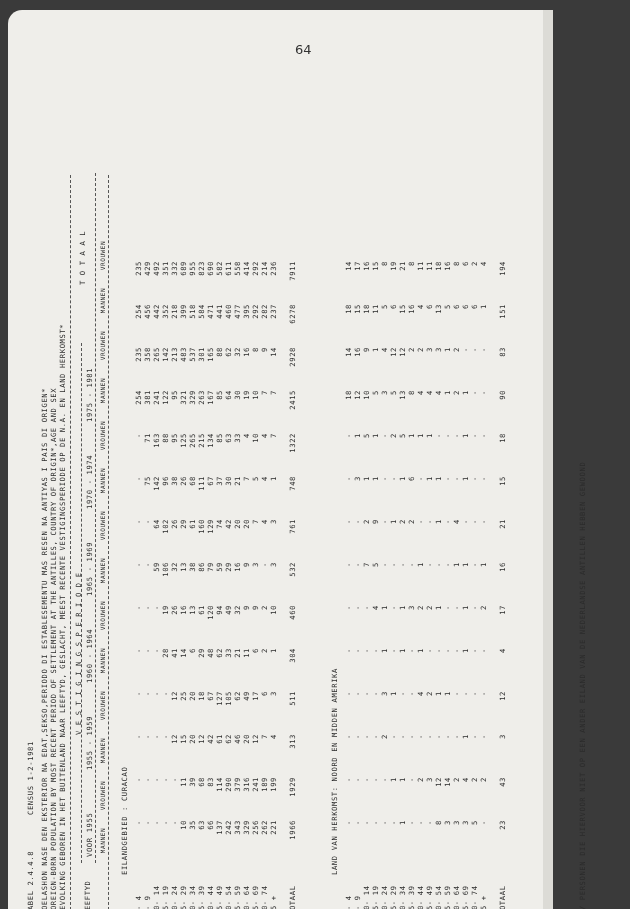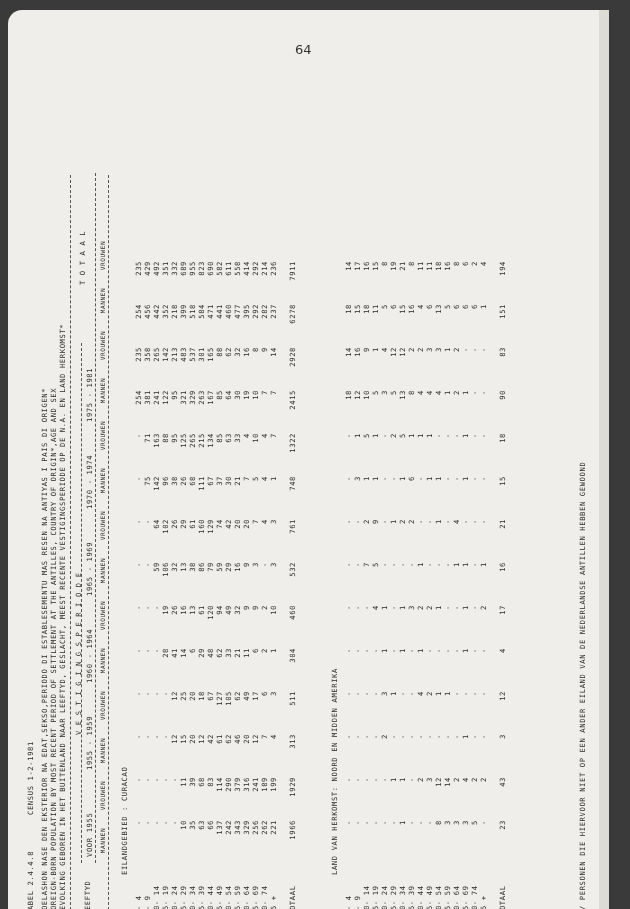--- a/index.html
+++ b/index.html
@@ -1,17 +1,17 @@
 <!DOCTYPE html>
 <html><head>
 <meta charset="utf-8">
 <style>
   html,body{margin:0;padding:0;}
   body{width:630px;height:909px;background:#3a3a3a;position:relative;overflow:hidden;font-family:"DejaVu Sans Mono","Liberation Mono",monospace;}
-  .page{position:absolute;left:8px;top:10px;width:601px;height:899px;background:#efeeea;border-radius:14px 0 0 0;}
+  .page{position:absolute;left:8px;top:10px;width:545px;height:899px;background:#efeeea;border-radius:14px 0 0 0;}
   .page-edge{position:absolute;right:0;top:0;width:10px;height:909px;background:#dcdbd6;}
   .pagenum{position:absolute;left:287px;top:32px;font-family:"DejaVu Sans",sans-serif;font-size:13px;color:#333;}
   .rot{position:absolute;width:760px;height:575px;left:-75px;top:238px;transform:rotate(-90deg);transform-origin:380px 287px;color:#2b2b2b;font-size:7.2px;line-height:9px;letter-spacing:0.6px;}
   .dash{border-top:1px dashed #555;position:absolute;left:0;width:740px;}
   .row{display:flex;height:9px;}
   .lbl{width:52px;white-space:pre;}
   .c{width:43px;text-align:right;}
   .section{position:absolute;left:0;}
   .sec-title{padding-left:40px;height:18px;line-height:18px;}
   .total{margin-top:10px;}

